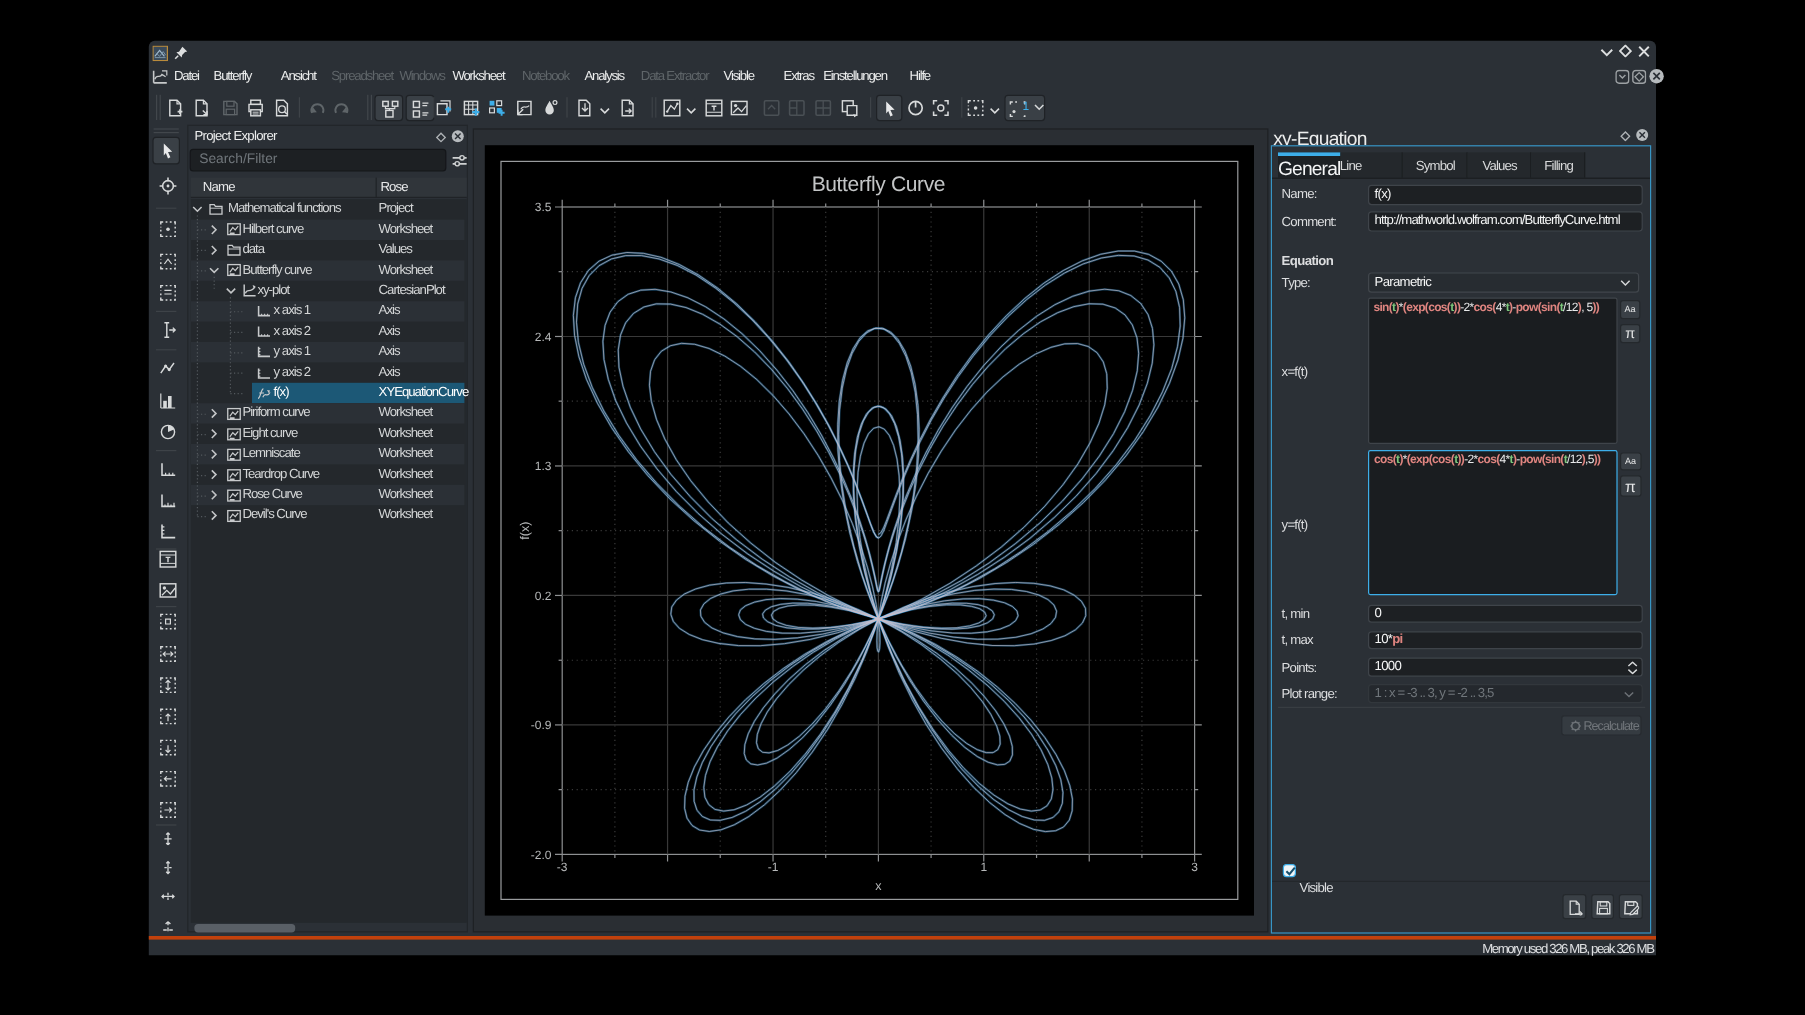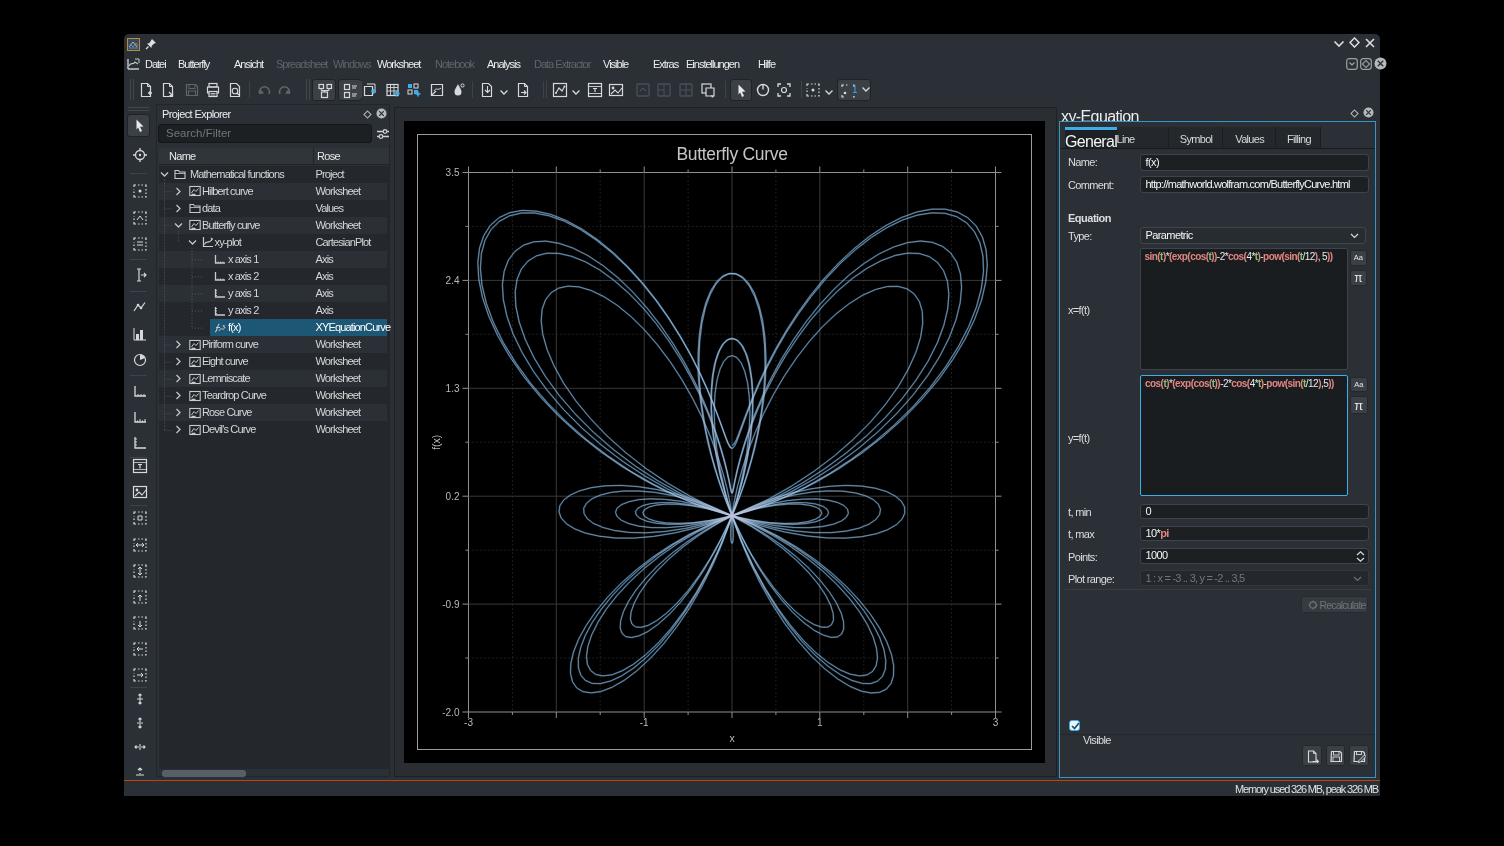--- a/index.html
+++ b/index.html
@@ -50,21 +50,21 @@
 #dock { position:absolute; left:935px; top:70px; width:318px; height:674px; }
 #dock-title { position:absolute; left:2px; top:4px; font-size:16px; letter-spacing:-0.6px; color:#eceded; }
 #dock-box { position:absolute; left:0px; top:17px; width:317px; height:657px;
   border:1px solid #3795c5; background:#2b3036; }
 
 .lbl { position:absolute; font-size:11px; letter-spacing:-0.65px; color:#dcdddf; }
 .inp { position:absolute; background:#1d2023; border:1px solid #3f444a;
   border-radius:3px; font-size:11px; letter-spacing:-0.6px; color:#f4f5f5; padding-left:5px; }
 
 #statusbar { position:absolute; left:0; top:746px; width:100%; height:16px;
-  border-top:1px solid #c2410c; font-size:11px; letter-spacing:-1.15px; color:#dfe0e2; }
+  border-top:3px solid #c2410c; font-size:11px; letter-spacing:-1.15px; color:#dfe0e2; }
 #statusbar div { position:absolute; right:2px; top:2px; }
 </style></head>
 <body>
 <div id="win">
   <div id="titlebar">
     <svg class="abs" style="left:3px;top:4px" width="13" height="13">
       <rect x="0.5" y="0.5" width="12" height="12" fill="#3a4a5a" stroke="#b98b3c"></rect>
       <path d="M2 9 L6 4 L10 9" stroke="#9fb8cc" fill="none" stroke-width="1"></path>
       <path d="M2 10 h9 M3 6 l3 3 3-4 2 3" stroke="#7d96aa" fill="none" stroke-width="0.8"></path>
     </svg>

